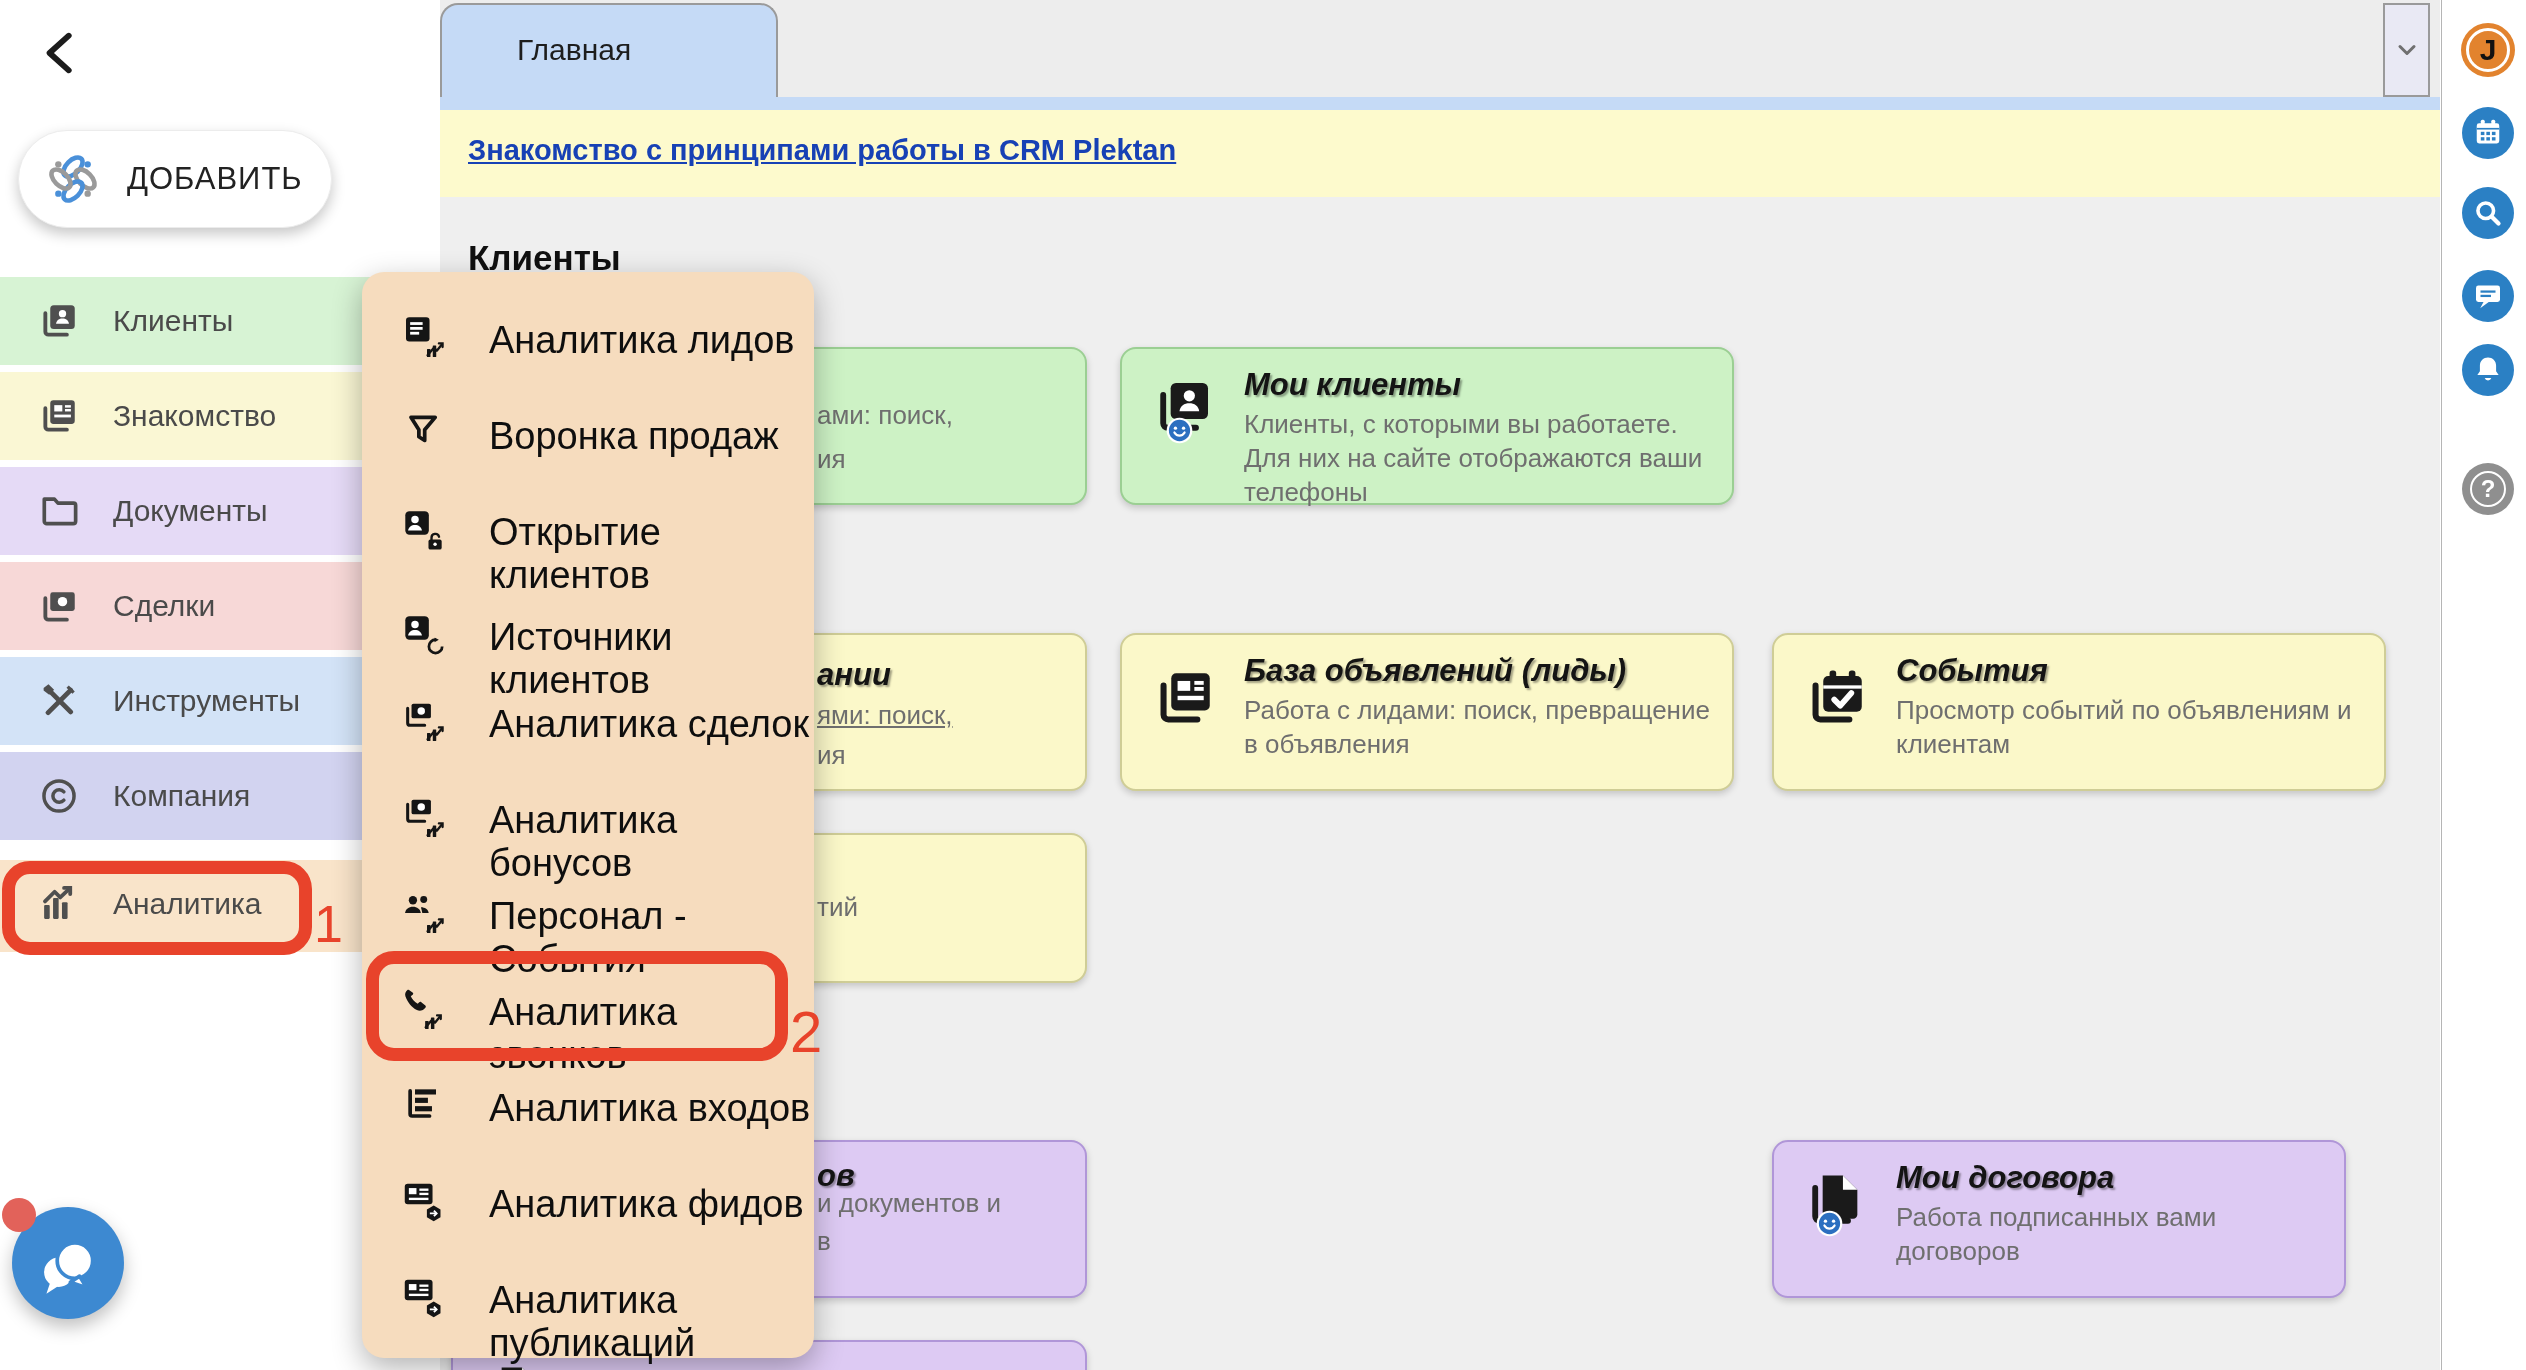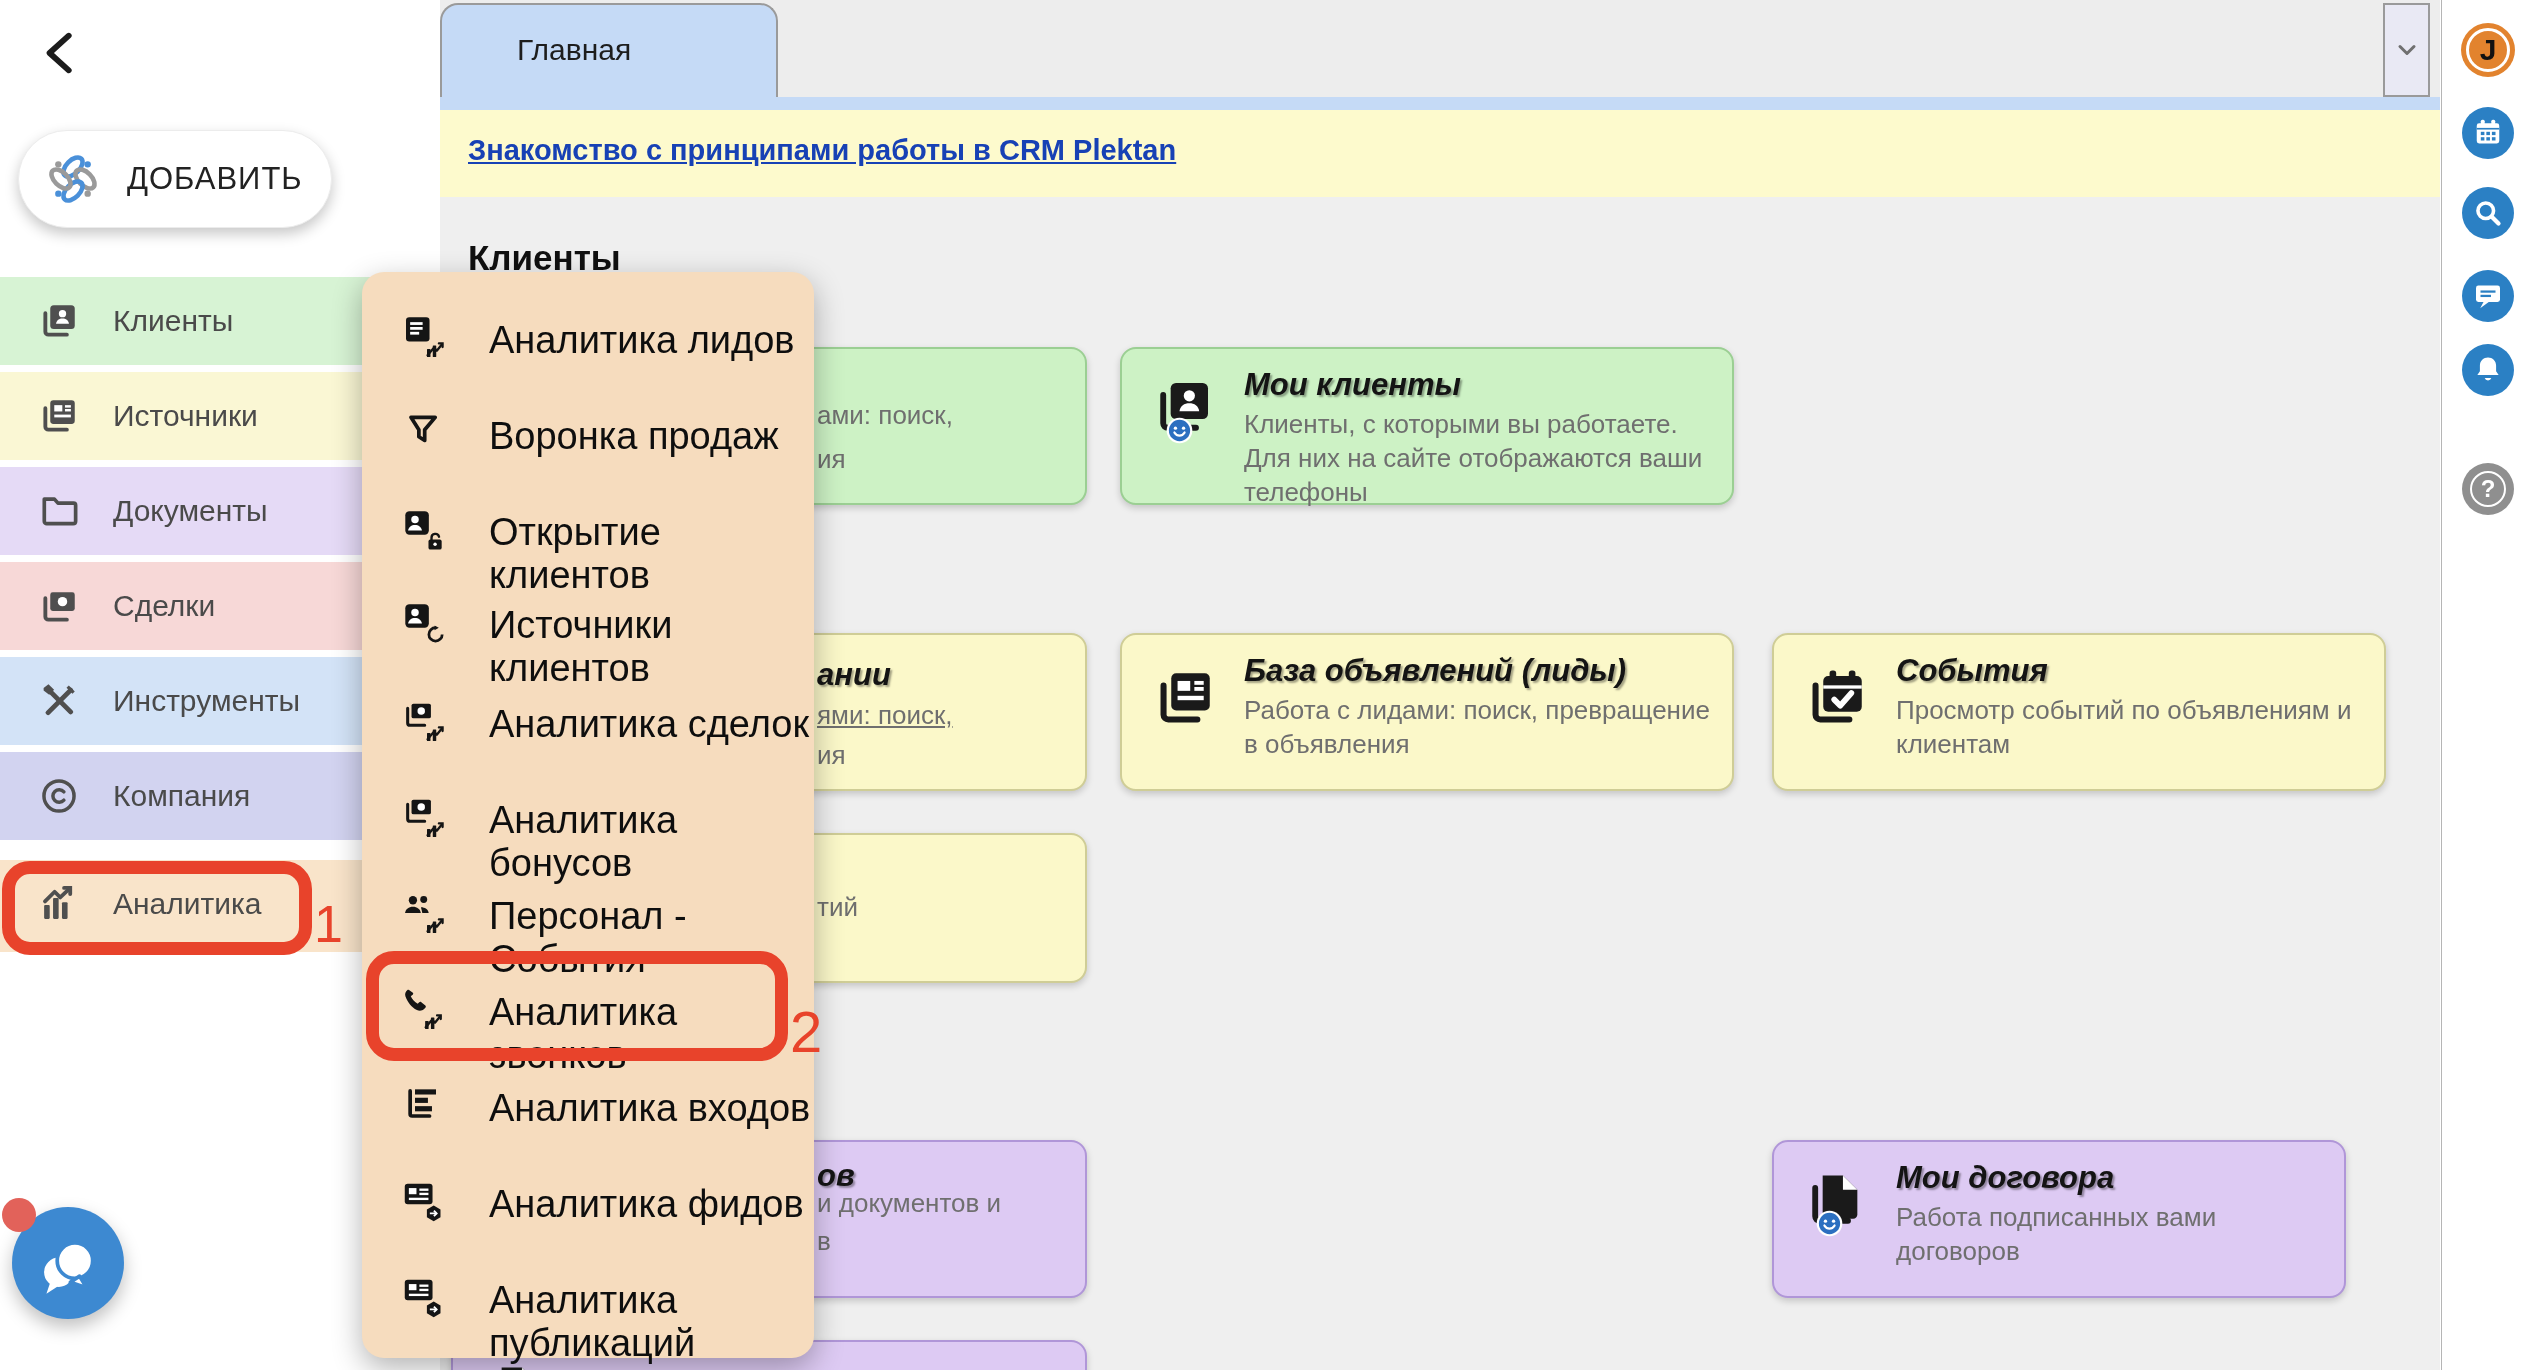--- a/index.html
+++ b/index.html
@@ -270,21 +270,21 @@
     <div class="side-row" style="top:277px;background:#d7f3d4;">
       <svg class="sicon" viewBox="0 0 24 24">
           <use href="#i-person-card"></use>
         </svg>
       <span class="slbl">Клиенты</span>
     </div>
     <div class="side-row" style="top:372px;background:#faf7d4;">
       <svg class="sicon" viewBox="0 0 24 24">
           <use href="#i-news"></use>
         </svg>
-      <span class="slbl">Источники</span>
+      <span class="slbl">Знакомство</span>
     </div>
     <div class="side-row" style="top:467px;background:#e5daf6;">
       <svg class="sicon" viewBox="0 0 24 24">
           <use href="#i-folder"></use>
         </svg>
       <span class="slbl">Документы</span>
     </div>
     <div class="side-row" style="top:562px;background:#f7d8d7;">
       <svg class="sicon" viewBox="0 0 24 24">
           <use href="#i-money"></use>
@@ -399,21 +399,21 @@
       </svg>
       <span class="dd-lbl">Воронка продаж</span>
     </div>
     <div class="dd-item" style="top:207px;">
       <svg class="dd-ico" viewBox="0 0 52 52">
         <use href="#i-person-sq" x="2" y="4" width="36" height="36"></use>
           <use href="#i-lockopen" x="28" y="30" width="20" height="20"></use>
       </svg>
       <span class="dd-lbl">Открытие клиентов</span>
     </div>
-    <div class="dd-item" style="top:300px;padding-left:12px;">
+    <div class="dd-item" style="top:312px;padding-left:12px;">
       <svg class="dd-ico" viewBox="0 0 52 52">
         <use href="#i-person-sq" x="2" y="4" width="36" height="36"></use>
           <use href="#i-refresh" x="29" y="31" width="19" height="19"></use>
       </svg>
       <span class="dd-lbl">Источники клиентов</span>
     </div>
     <div class="dd-item" style="top:399px;">
       <svg class="dd-ico" viewBox="0 0 52 52">
         <use href="#i-money" x="2" y="2" width="36" height="36"></use>
           <use href="#i-minichart" x="28" y="30" width="20" height="20"></use>

